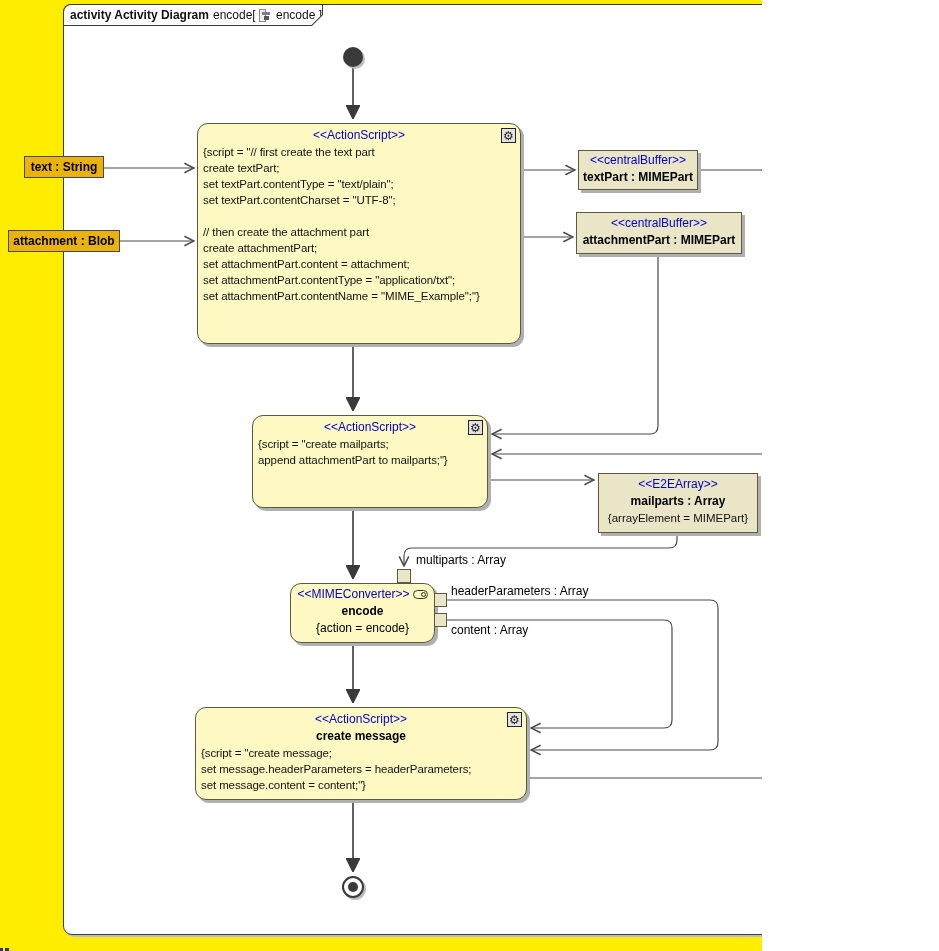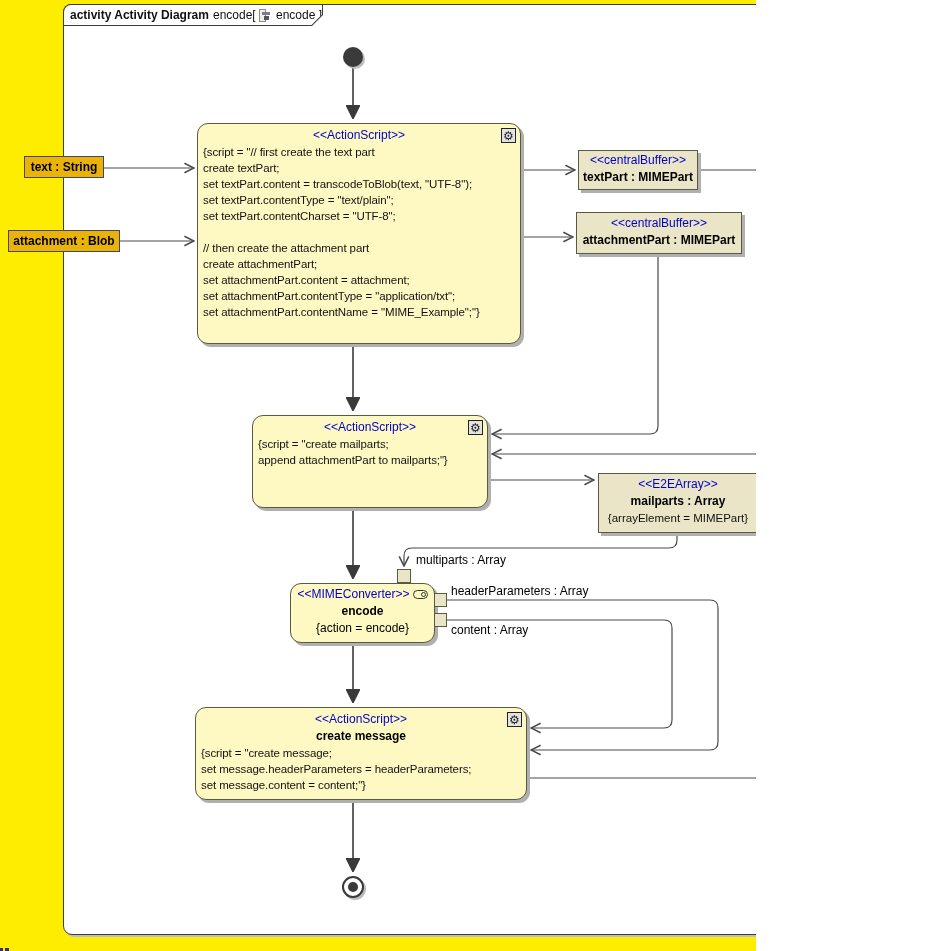--- a/index.html
+++ b/index.html
@@ -1,20 +1,20 @@
 <!DOCTYPE html>
 <html><head>
 <meta charset="utf-8">
 <style>
   html,body { margin:0; padding:0; }
   #canvas {
     position:relative; width:756px; height:951px;
     background:#FFED00; overflow:hidden;
     font-family:"Liberation Sans", sans-serif;
-    font-size:11.5px; color:#111;
+    font-size:11.5px; color:#111;padding-left:6px;
   }
   
   #frame {
     position:absolute; left:63px; top:4px; width:813px; height:929px;
     background:#ffffff; border:1px solid #3c3c3c; border-radius:9px;
     box-shadow:2px 2px 0 #bdbdbd;
   }
   #frame-tab-outer {
     position:absolute; left:63px; top:4px; width:260px; height:22px;
     background:#3c3c3c; border-radius:8px 0 0 0;
@@ -141,21 +141,20 @@
 
   <div id="initial-node"></div>
   <div id="final-node">
       <div class="dot"></div>
     </div>
 
   <div class="action-node" style="left:197px;top:123px;width:324px;height:221px;">
     <div class="stereotype" style="padding-top:3px;">&lt;&lt;ActionScript&gt;&gt;</div>
     <div class="code-line">{script = "// first create the text part</div>
     <div class="code-line">create textPart;</div>
-    <div class="code-line">set textPart.content = transcodeToBlob(text, "UTF-8");</div>
     <div class="code-line">set textPart.contentType = "text/plain";</div>
     <div class="code-line">set textPart.contentCharset = "UTF-8";</div>
     <div class="code-line"></div>
     <div class="code-line">// then create the attachment part</div>
     <div class="code-line">create attachmentPart;</div>
     <div class="code-line">set attachmentPart.content = attachment;</div>
     <div class="code-line">set attachmentPart.contentType = "application/txt";</div>
     <div class="code-line">set attachmentPart.contentName = "MIME_Example";"}</div>
     <div class="gear-badge">⚙</div>
   </div>

